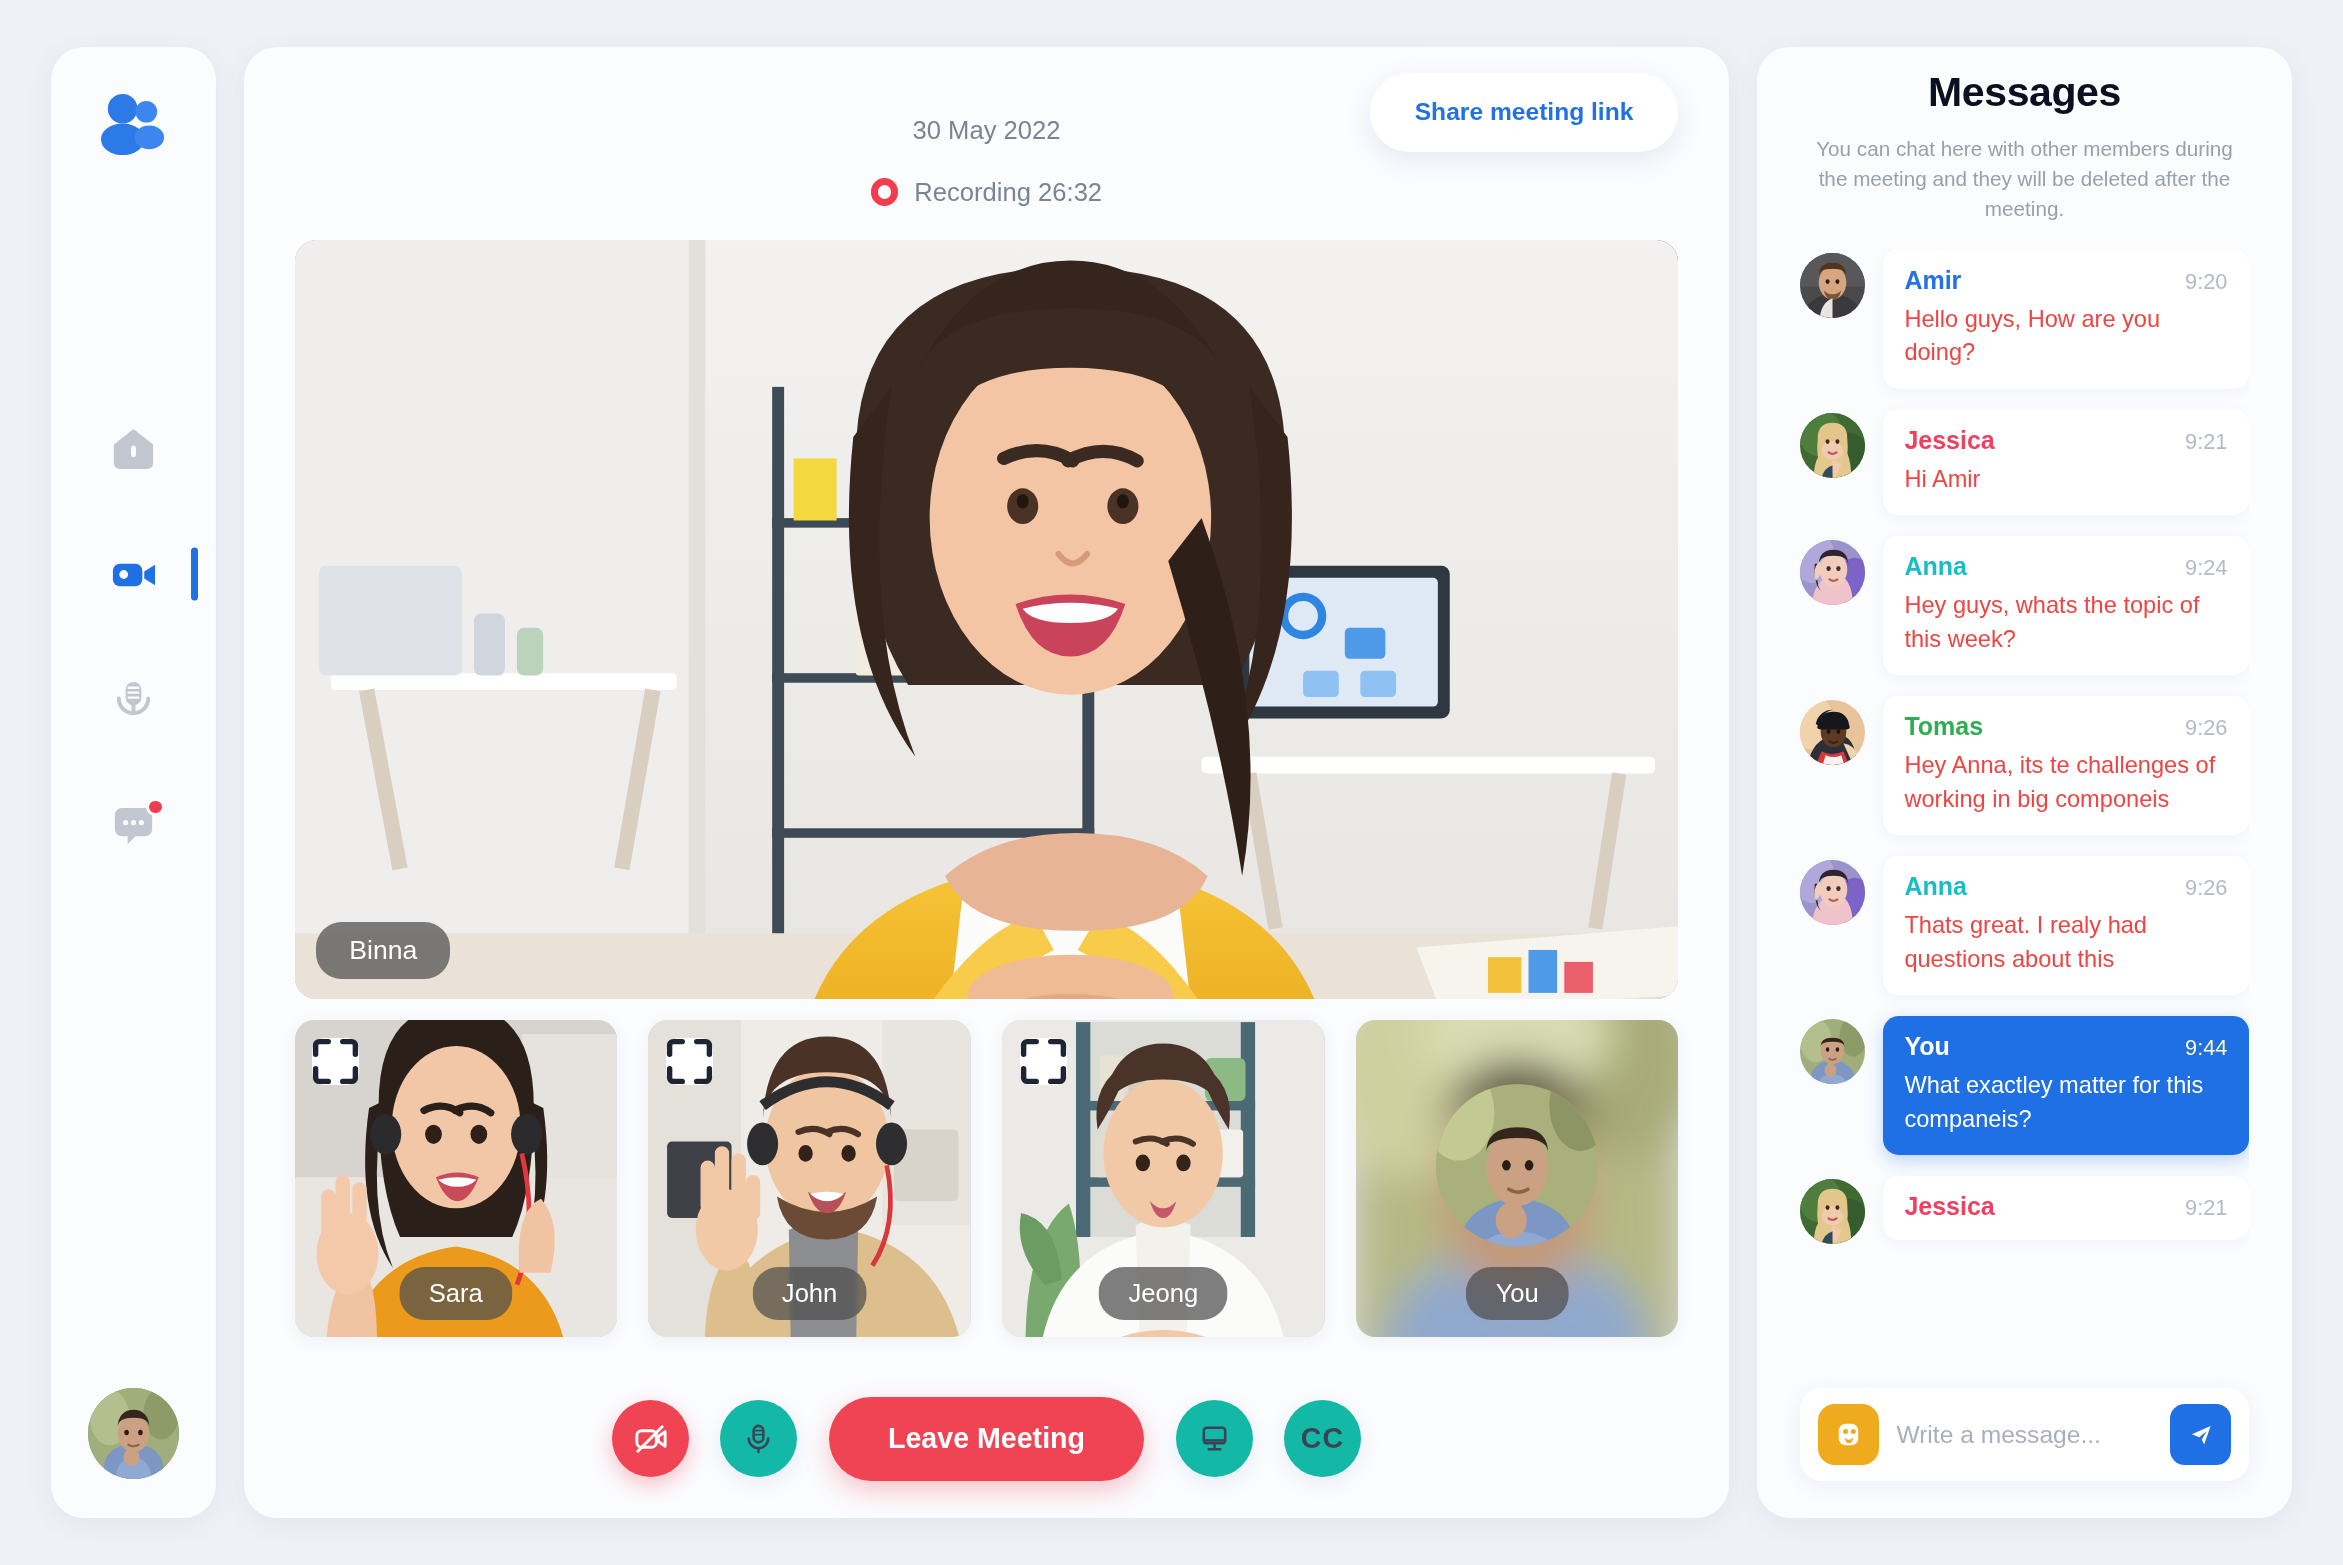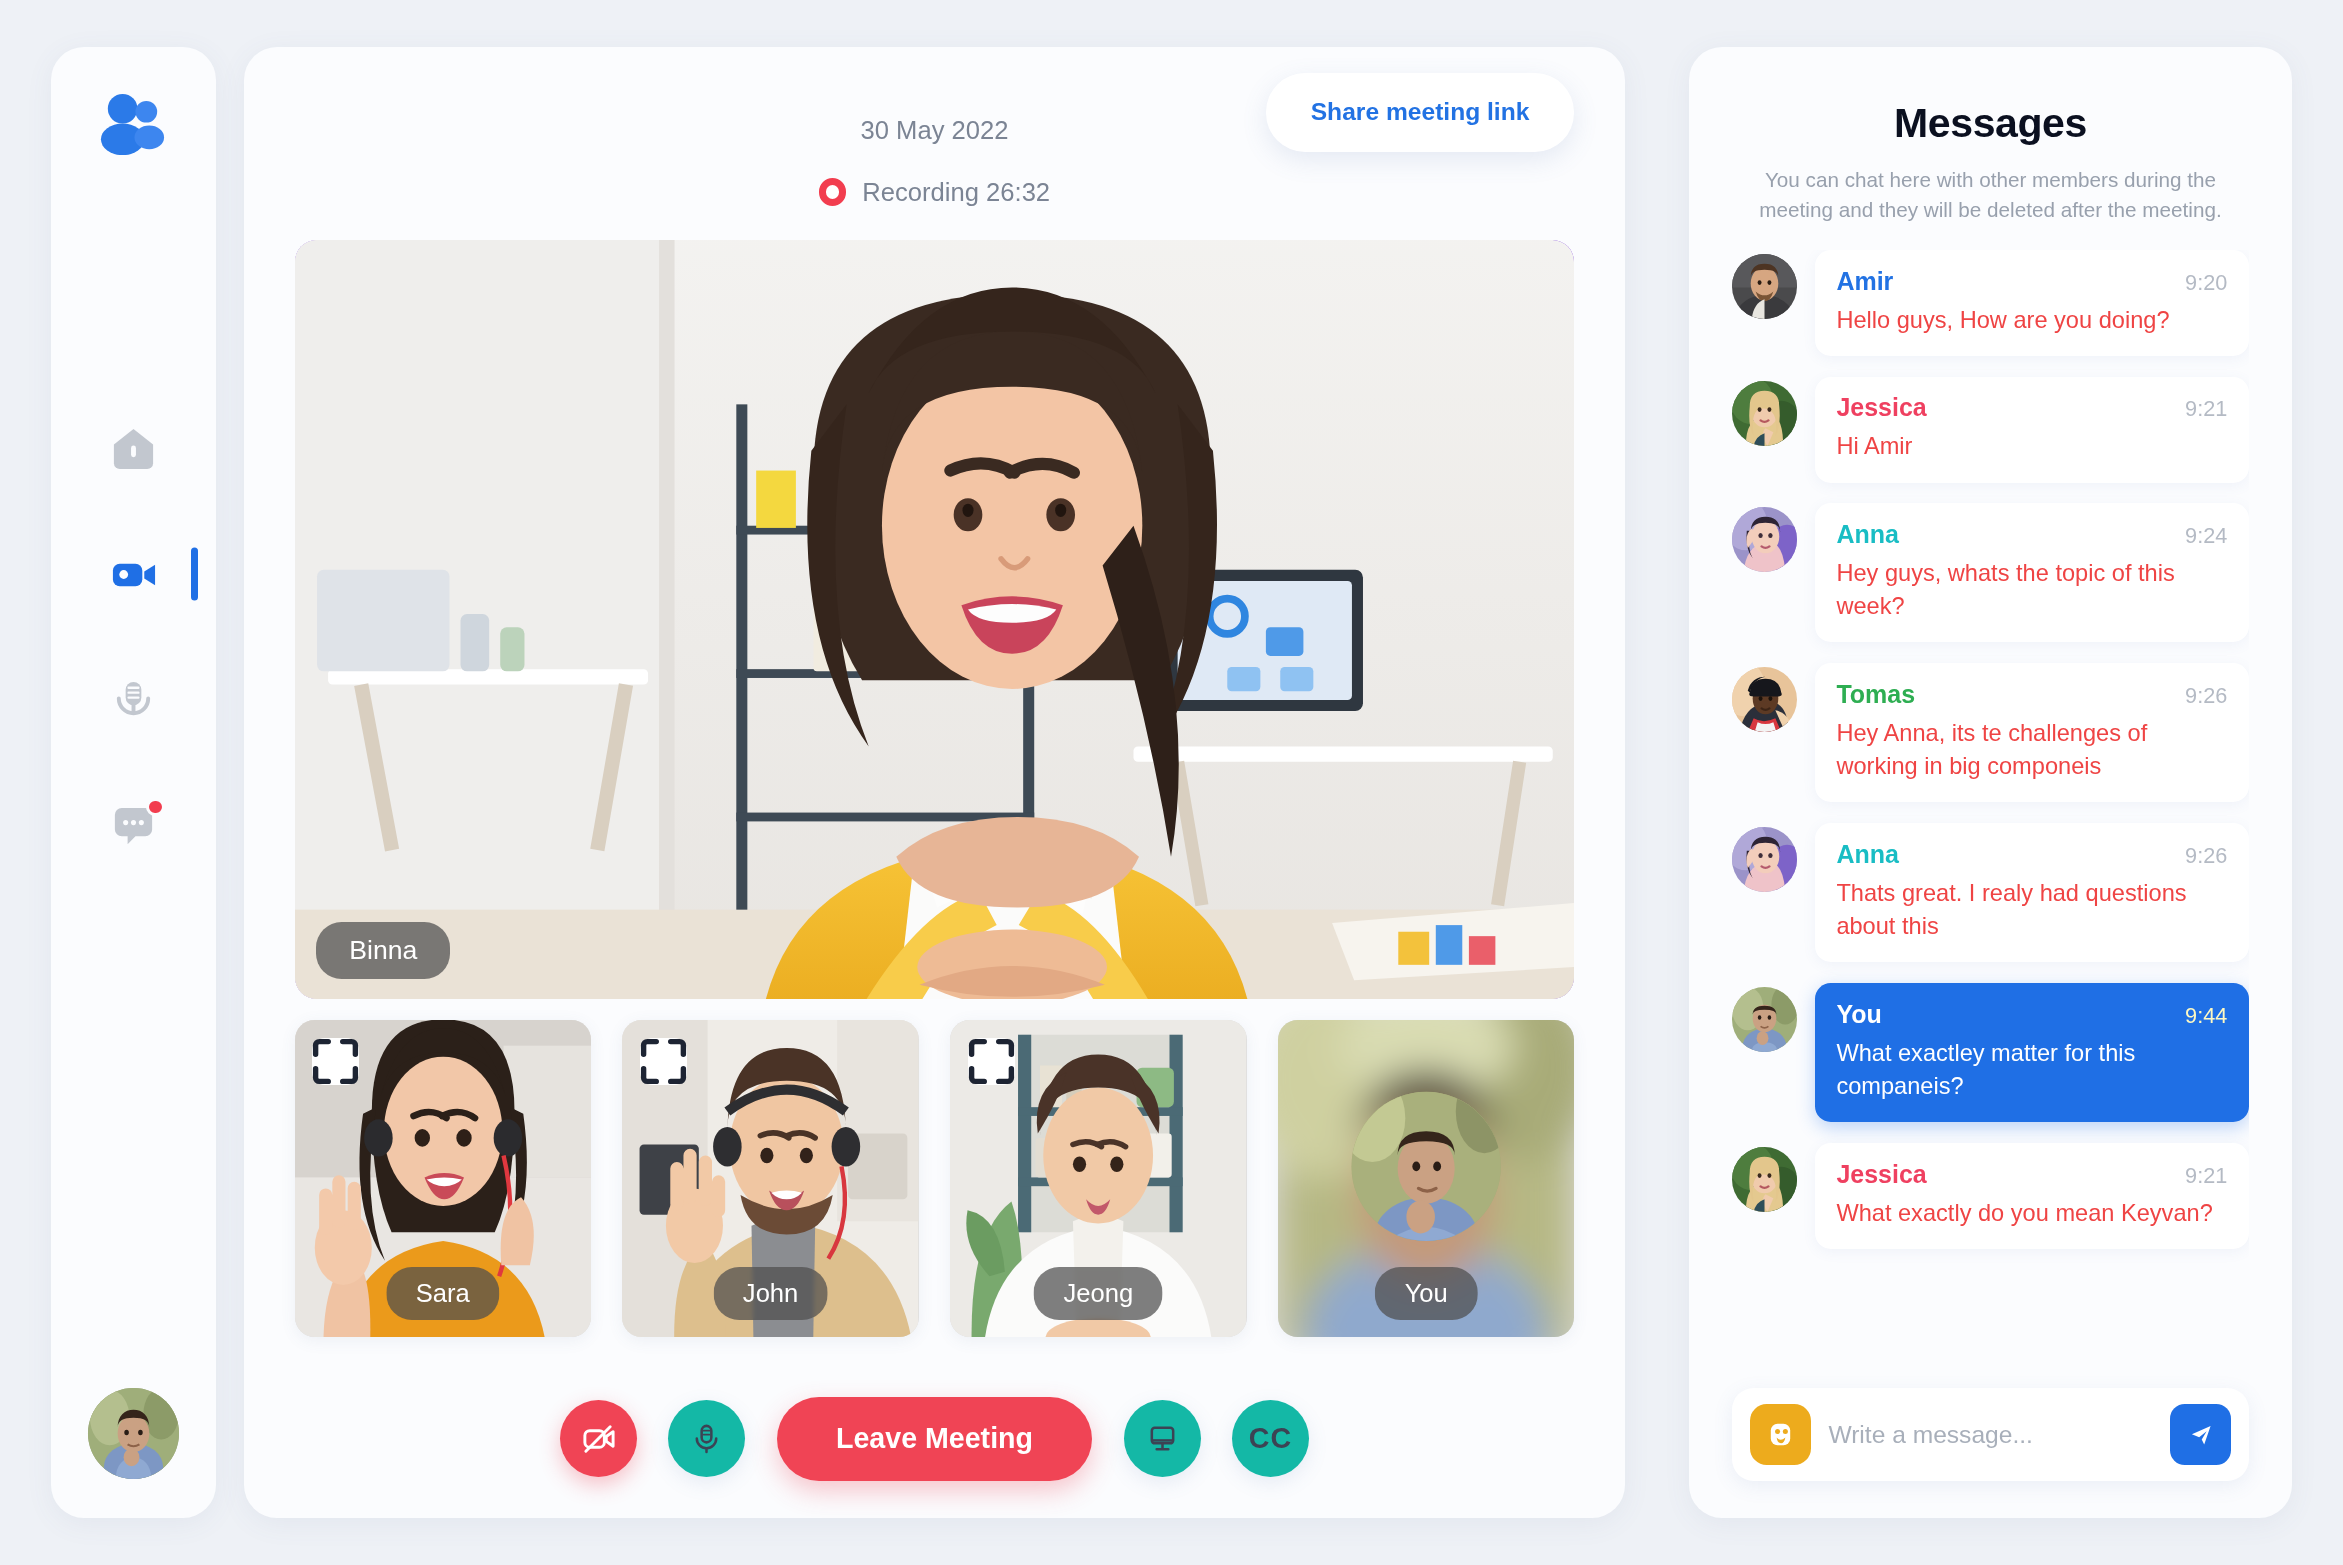--- a/index.html
+++ b/index.html
@@ -184,29 +184,28 @@
     font-size: 28.6px; font-weight: 600;
     border: none; border-radius: 43px;
     padding: 25.6px 59px;
     box-shadow: 0 9.9px 25.6px rgba(240,68,85,.3);
     cursor: pointer;
     font-family: "Liberation Sans", sans-serif;
   }
 
   
   .chat {
-    width: 603px;
+    width: 535px;
     height: 1471px;
     background: #fbfcfe;
     border-radius: 33px;
     box-shadow: 0 5.9px 27.6px rgba(80,100,140,.07);
-    padding: 53px 43px 37px 43px;
+    padding: 22px 43px 37px 43px;
     display: flex; flex-direction: column;
     flex: none;
-    margin-left: 36px;
   }
   .chat-title {
     font-size: 41px; font-weight: 700;
     color: #0b1020; text-align: center;
     letter-spacing: -0.4px;
   }
   .chat-sub {
     margin-top: 17.7px;
     font-size: 20.7px; line-height: 1.45;
     color: #98a0ad; text-align: center;
@@ -789,21 +788,20 @@
             <path d="M29 40q4 3 8 0" stroke="#b5585f" stroke-width="2.4" fill="none" stroke-linecap="round"></path>
             <path d="M36 66q-8-12-2-18l8 4z" fill="#f0cbad"></path>
             <path d="M22 66q2-10 11-13v13z" fill="#2e4d59"></path>
           </svg>
         </span>
         <div class="bubble">
           <div class="bubble-head">
             <span class="bubble-name" style="color:#ef4060">Jessica</span>
             <span class="bubble-time">9:21</span>
           </div>
-          <div class="bubble-text">What exactly do you mean Keyvan?</div>
         </div>
       </div>
 
     </div>
 
     <div class="composer">
       <button class="emoji-btn">
         <svg width="33" height="33" viewBox="0 0 34 34">
           <rect x="7" y="6" width="20" height="22" rx="7" fill="#ffffff"></rect>
           <circle cx="14" cy="14" r="2.6" fill="#edab1d"></circle>

